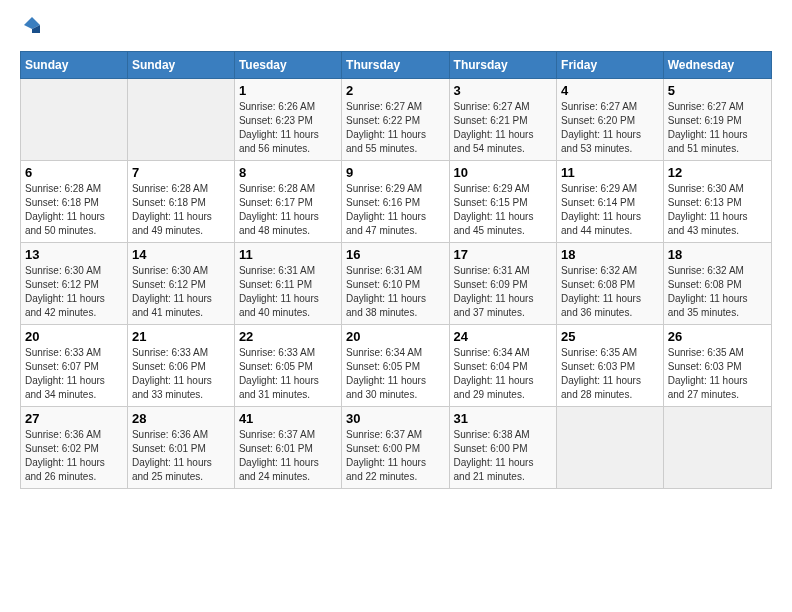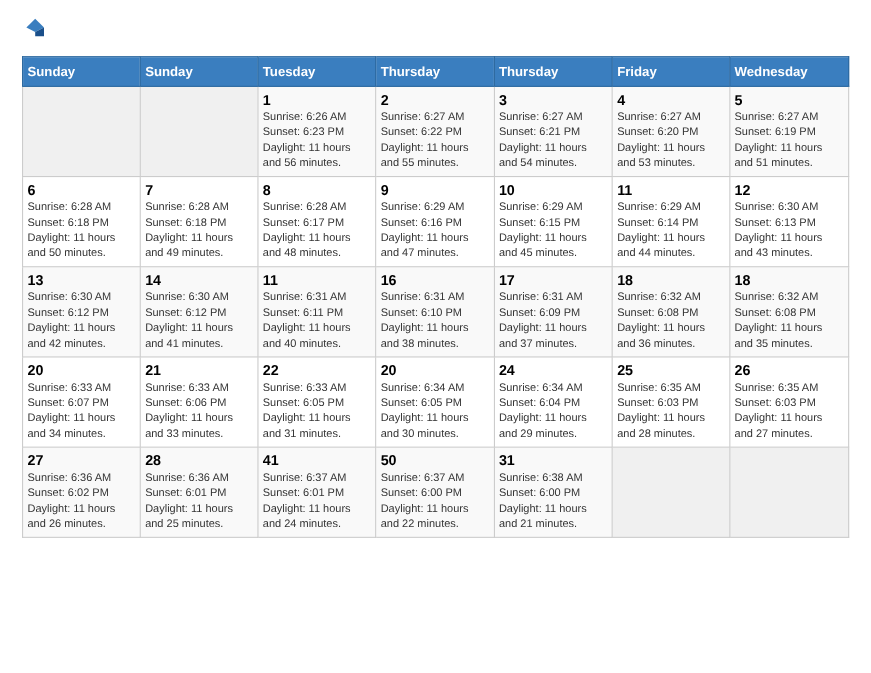--- a/index.html
+++ b/index.html
@@ -307,21 +307,21 @@
 Sunset: 6:01 PM
 Daylight: 11 hours and 25 minutes.</div>
         </td>
         <td>
           <span class="day-num">41</span>
           <div class="day-info" style="white-space: pre-line;">Sunrise: 6:37 AM
 Sunset: 6:01 PM
 Daylight: 11 hours and 24 minutes.</div>
         </td>
         <td>
-          <span class="day-num">50</span>
+          <span class="day-num">30</span>
           <div class="day-info" style="white-space: pre-line;">Sunrise: 6:37 AM
 Sunset: 6:00 PM
 Daylight: 11 hours and 22 minutes.</div>
         </td>
         <td>
           <span class="day-num">31</span>
           <div class="day-info" style="white-space: pre-line;">Sunrise: 6:38 AM
 Sunset: 6:00 PM
 Daylight: 11 hours and 21 minutes.</div>
         </td>

